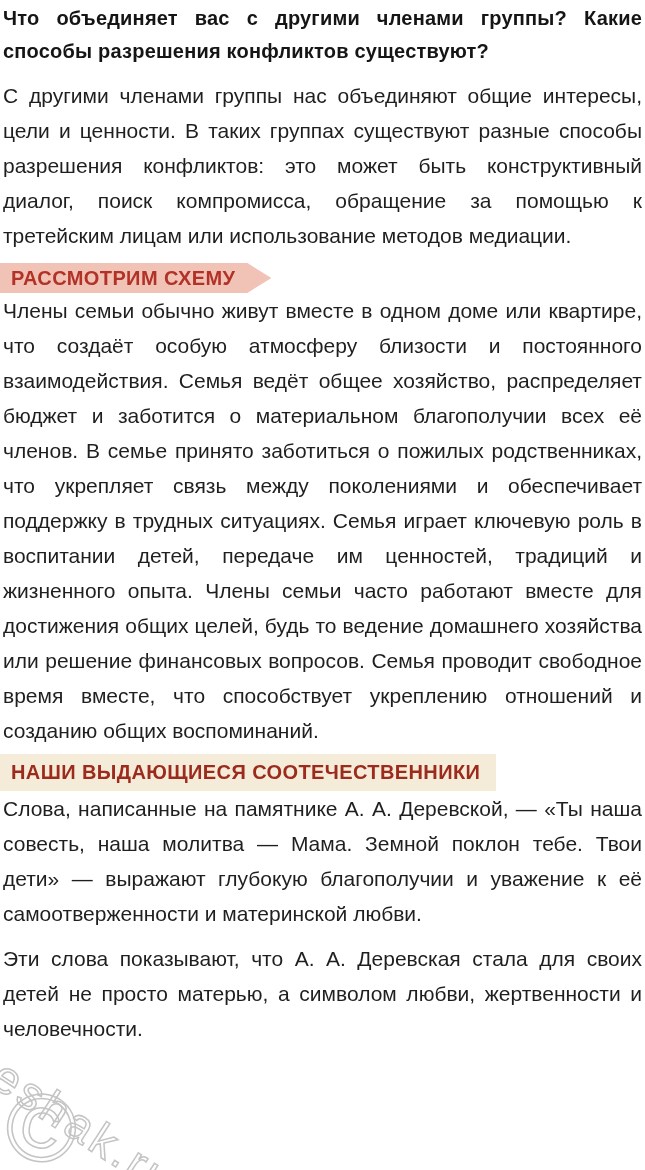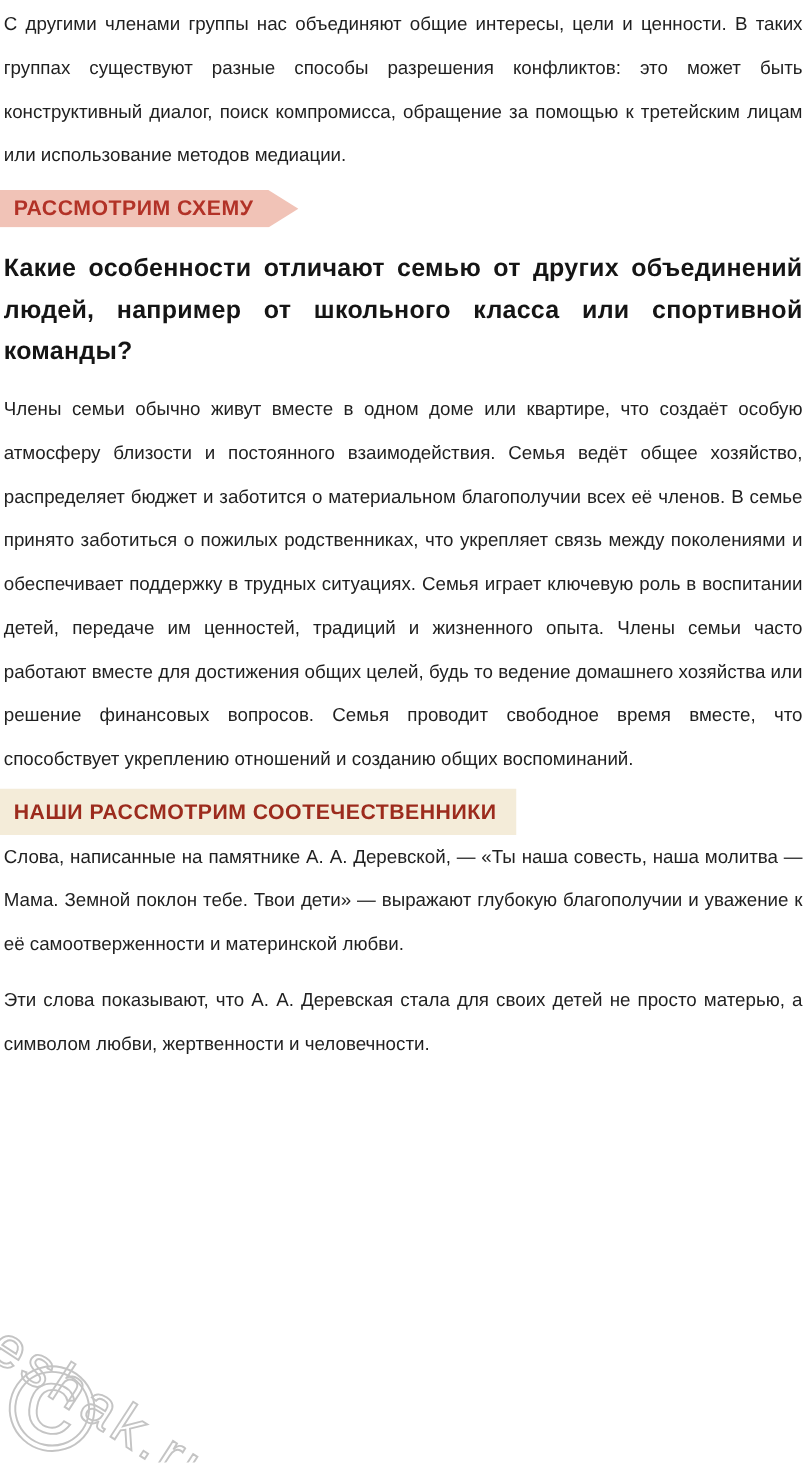--- a/index.html
+++ b/index.html
@@ -27,34 +27,34 @@
     font-weight: 700;
     color: #151515;
     text-align: justify;
     letter-spacing: 0.2px;
   }
   .q-heading.h1 { margin: 0 0 10px 0; }
   .q-heading.h2 { margin: 17px 0 12px 0; }
   .q-heading.h3 { margin: 12px 0 11px 0; }
 
   .answer {
-    font-size: 15px;
+    font-size: 21px;
     line-height: 35px;
     font-weight: 400;
     color: #1f1f1f;
     text-align: justify;
   }
   .answer.p-gap { margin-bottom: 10px; }
 
   .badge {
     position: relative;
     display: block;
     width: fit-content;
     font-weight: 700;
-    font-size: 17px;
+    font-size: 20px;
     white-space: nowrap;
     letter-spacing: 0.4px;
   }
   .badge-scheme {
     margin: 6px 0 0 -3px;
     height: 30px;
     line-height: 30px;
     padding: 0 36px 0 11px;
     background: #f1c3b7;
     color: #b23227;
@@ -102,30 +102,30 @@
 
 <div class="page">
 
   <div class="watermark">
     <span class="wm-text">reshak.ru</span>
     <span class="wm-copyright">©</span>
   </div>
 
   <div class="content">
 
+    <div class="q-heading h1">Что объединяет вас с другими членами группы? Какие способы разрешения конфликтов существуют?</div>
 
     <div class="answer p-gap">С другими членами группы нас объединяют общие интересы, цели и ценности. В таких группах существуют разные способы разрешения конфликтов: это может быть конструктивный диалог, поиск компромисса, обращение за помощью к третейским лицам или использование методов медиации.</div>
 
     <div class="badge badge-scheme">РАССМОТРИМ СХЕМУ</div>
 
-    <div class="q-heading h2">Какие особенности отличают семью от других объединений людей, например от школьного класса или спортивной команды?</div>
 
     <div class="answer">Члены семьи обычно живут вместе в одном доме или квартире, что создаёт особую атмосферу близости и постоянного взаимодействия. Семья ведёт общее хозяйство, распределяет бюджет и заботится о материальном благополучии всех её членов. В семье принято заботиться о пожилых родственниках, что укрепляет связь между поколениями и обеспечивает поддержку в трудных ситуациях. Семья играет ключевую роль в воспитании детей, передаче им ценностей, традиций и жизненного опыта. Члены семьи часто работают вместе для достижения общих целей, будь то ведение домашнего хозяйства или решение финансовых вопросов. Семья проводит свободное время вместе, что способствует укреплению отношений и созданию общих воспоминаний.</div>
 
-    <div class="badge badge-compatriots">НАШИ РАССМОТРИМ СООТЕЧЕСТВЕННИКИ</div>
+    <div class="badge badge-compatriots">НАШИ ВЫДАЮЩИЕСЯ СООТЕЧЕСТВЕННИКИ</div>
 
 
     <div class="answer p-gap">Слова, написанные на памятнике А. А. Деревской, — «Ты наша совесть, наша молитва — Мама. Земной поклон тебе. Твои дети» — выражают глубокую благополучии и уважение к её самоотверженности и материнской любви.</div>
 
     <div class="answer">Эти слова показывают, что А. А. Деревская стала для своих детей не просто матерью, а символом любви, жертвенности и человечности.</div>
 
   </div>
 </div>
 
 </body></html>

